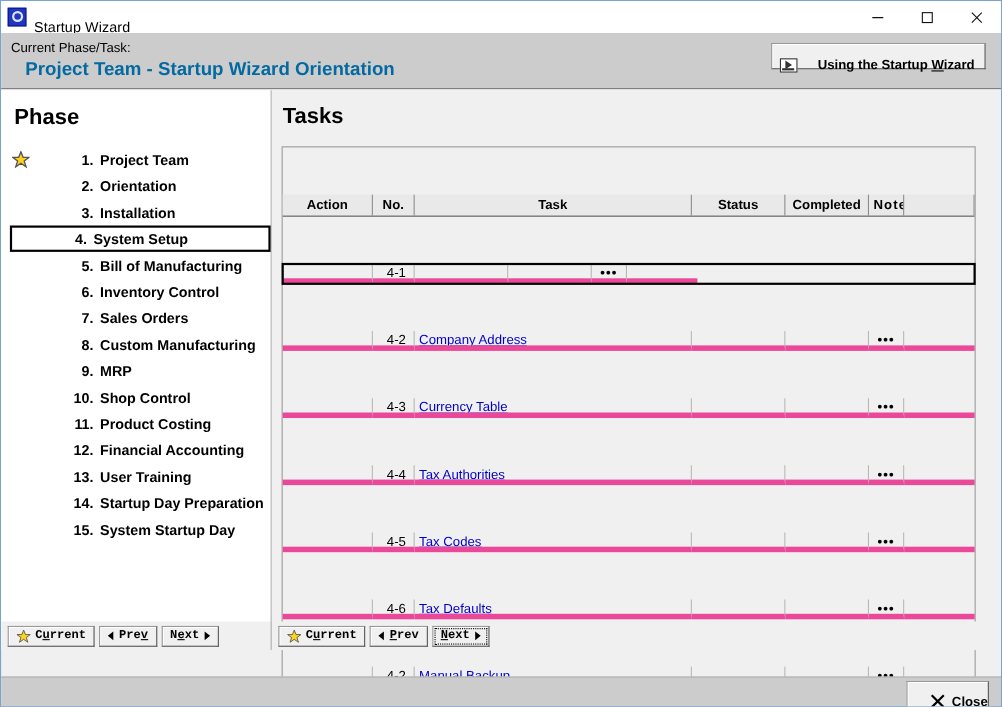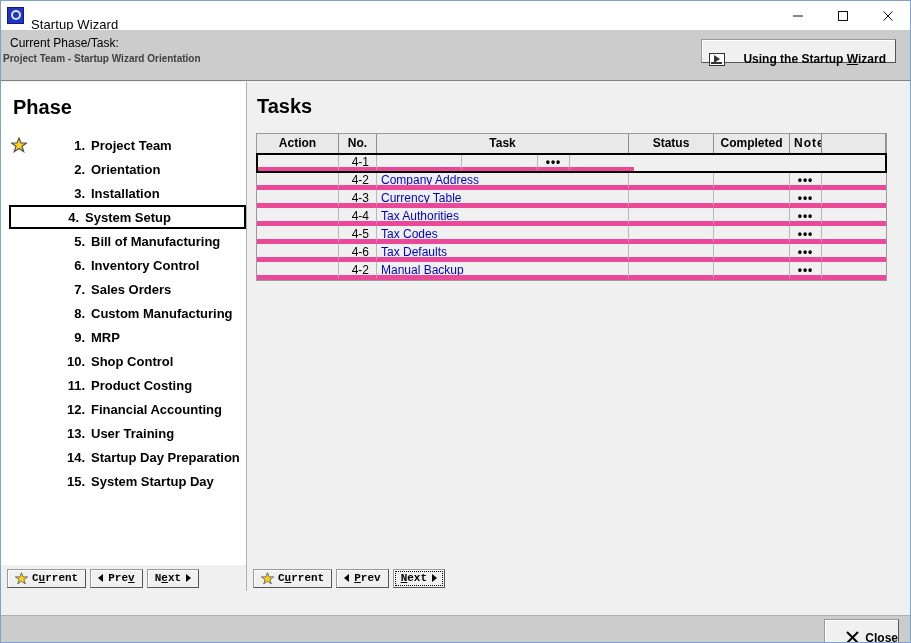--- a/index.html
+++ b/index.html
@@ -64,22 +64,22 @@
     position: absolute; left: 0; top: 29px;
     width: 909px; height: 51px;
     background: #cccccc;
     border-bottom: 1px solid #808080;
   }
   .ph-label {
     position: absolute; left: 9px; top: 6px;
     font-size: 12px; color: #000;
   }
   .ph-title {
-    position: absolute; left: 2px; top: 23px;
-    font-size: 10px; font-weight: bold; color: #404040;
+    position: absolute; left: 22px; top: 23px;
+    font-size: 17px; font-weight: bold; color: #0369a1;
   }
   .ph-title .dash { font-weight: bold; }
   .wizard-btn {
     position: absolute; right: 14px; top: 9px;
     height: 24px;
     background: #f0f0f0;
     border: 1px solid #9a9a9a;
     border-right-color: #555; border-bottom-color: #555;
     display: flex; align-items: center;
     padding: 16px 9px 0 7px;
@@ -155,21 +155,21 @@
     font-size: 20px; font-weight: bold; color: #000;
     margin: 13px 0 0 9px;
   }
   .grid {
     position: absolute; left: 8px; top: 51px;
     width: 631px;
     border: 1px solid #9a9a9a;
     background: #f0f0f0;
     font-size: 12px;
   }
-  .grow { display: flex; }
+  .grow { display: flex; margin-top: 43px; }
   .ghead {
     background: #e9e9e9;
     border-bottom: 1px solid #5a5a5a;
     font-weight: bold;
   }
   .gcell {
     height: 18px; line-height: 17px;
     border-right: 1px solid #b8b8b8;
     padding: 0 4px;
     overflow: hidden; white-space: nowrap;

